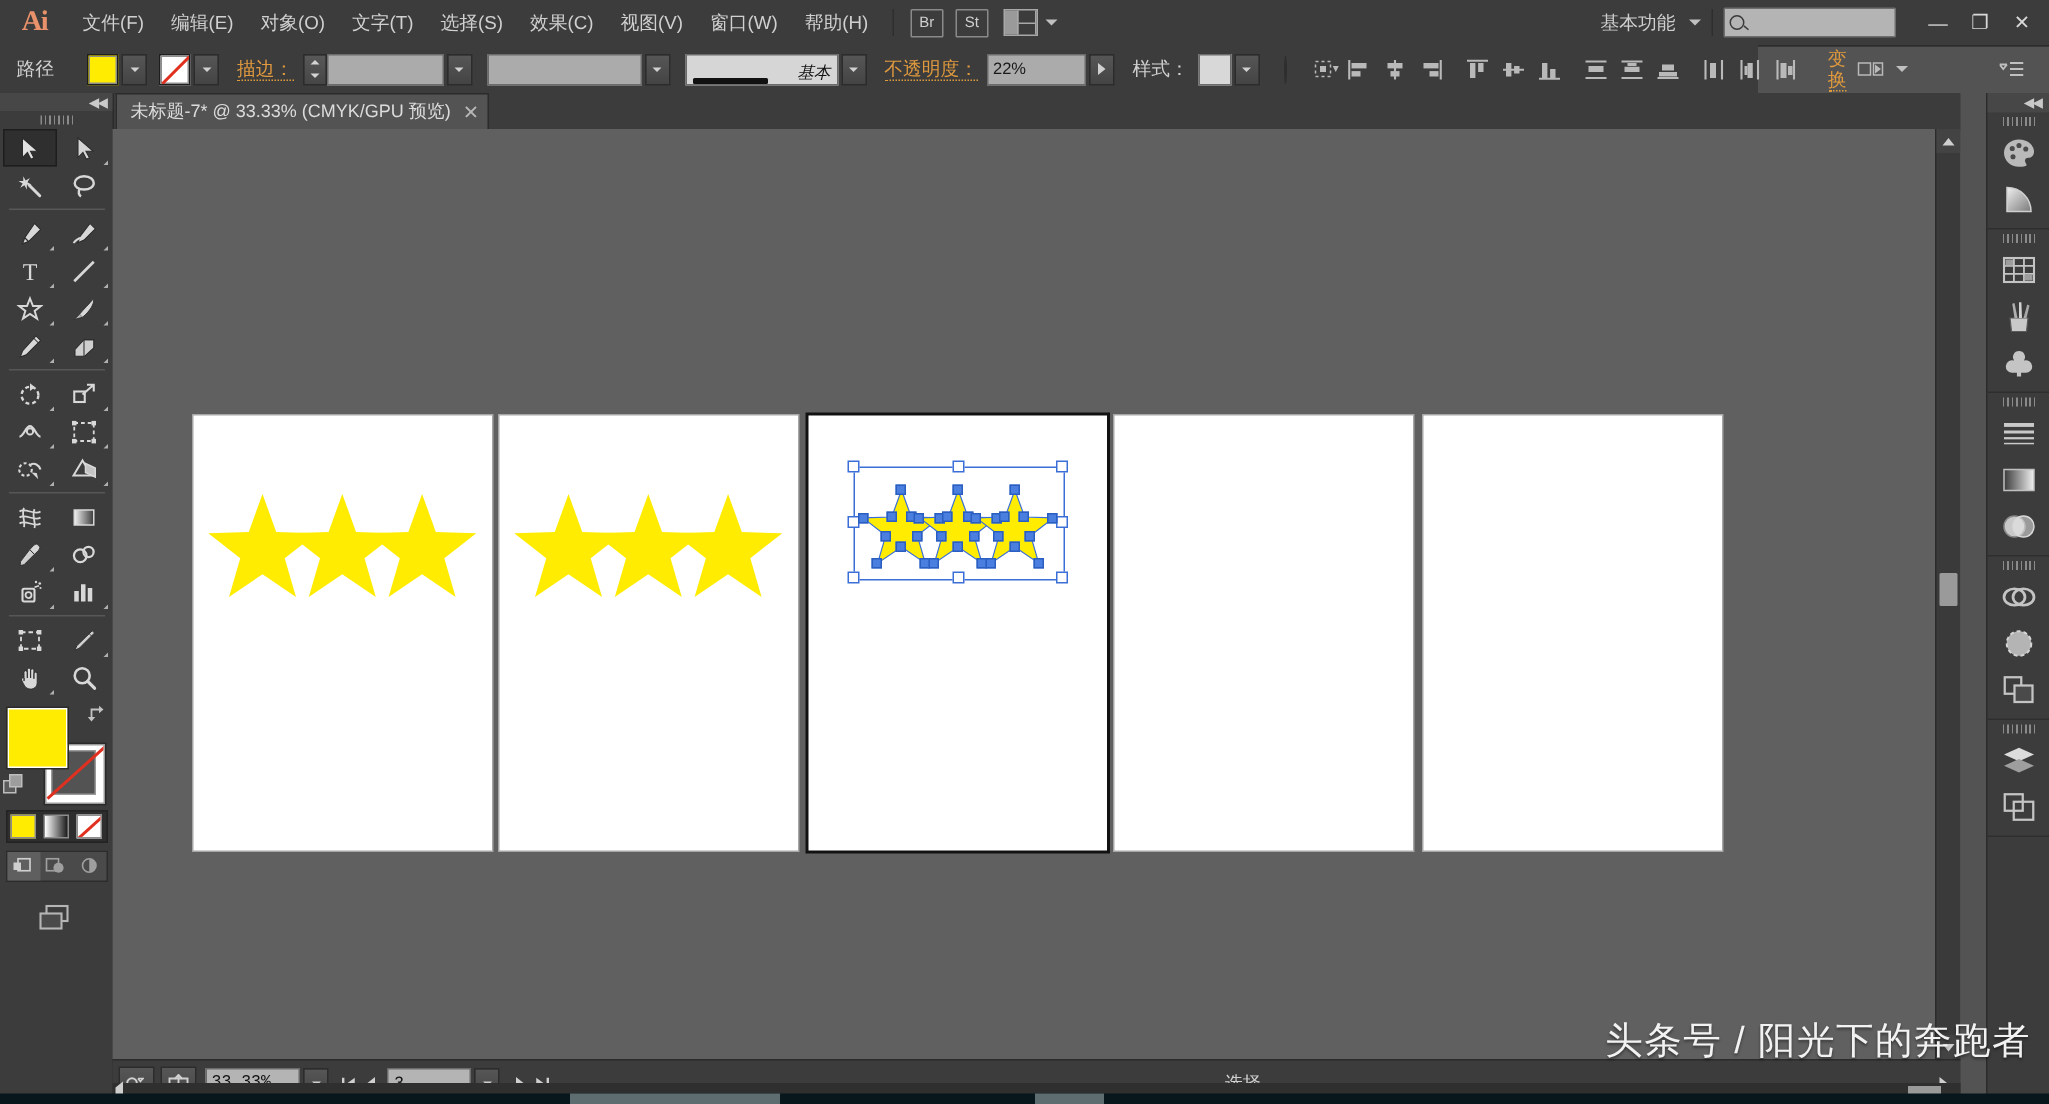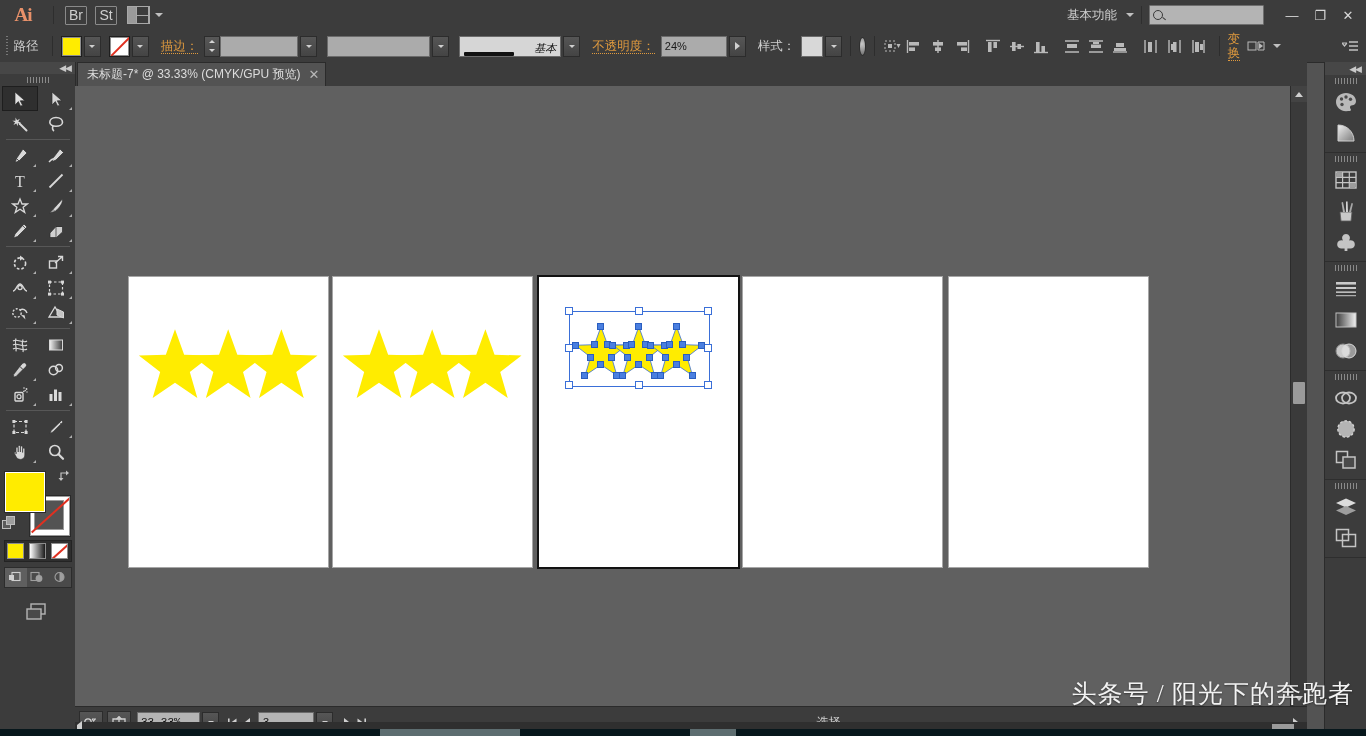--- a/index.html
+++ b/index.html
@@ -23,21 +23,21 @@
     font-family:"Liberation Serif","DejaVu Serif",serif;
     font-size:19px;font-weight:bold;color:#e8916a;letter-spacing:-1px;
   }
   .menu-item{
     padding:0 9px;height:30px;line-height:30px;font-size:12.5px;color:#d0d0d0;
     cursor:default;white-space:nowrap;
   }
   .mb-sep{width:1px;height:18px;background:#2e2e2e;margin:0 7px;}
   .sq-btn{
     width:20px;height:17px;border:1px solid #8a8a8a;color:#cfcfcf;
-    font-size:14px;display:flex;align-items:center;justify-content:center;
+    font-size:10px;display:flex;align-items:center;justify-content:center;
     margin:0 4px;border-radius:1px;
   }
   .grid-btn{display:flex;align-items:center;margin-left:6px;}
   .grid-glyph{width:21px;height:16px;border:1px solid #a8a8a8;display:flex;}
   .grid-glyph i{display:block;border-right:1px solid #a8a8a8;height:100%;}
   .gg-a{width:8px;background:#9a9a9a;}
   .gg-b{width:11px;background:transparent;border-right:none;}
   .gg-b2{border-bottom:1px solid #a8a8a8;height:50%;}
   .caret{
     width:0;height:0;border-left:4px solid transparent;border-right:4px solid transparent;
@@ -56,21 +56,21 @@
     content:"";position:absolute;width:4px;height:1.4px;background:#3a3a3a;
     right:-4px;bottom:0px;transform:rotate(40deg);
   }
   .wbtn{
     width:28px;height:22px;display:flex;align-items:center;justify-content:center;
     color:#d8d8d8;font-size:13px;
   }
 
   
   .optbar{
-    position:absolute;left:0;top:30px;width:1366px;height:32px;
+    position:absolute;left:0;top:30px;width:1172px;height:32px;
     background:#3c3c3c;display:flex;align-items:center;
     border-bottom:1px solid #2b2b2b;
   }
   .gripper{
     width:8px;height:20px;margin:0 5px 0 6px;
     background-image:repeating-linear-gradient(to bottom,#777 0 1px,transparent 1px 3px);
   }
   .gripper-h{
     width:22px;height:6px;margin:0 auto;
     background-image:repeating-linear-gradient(to right,#8a8a8a 0 1px,transparent 1px 3px);
@@ -289,35 +289,46 @@
   .dock-grip{height:11px;display:flex;align-items:center;justify-content:center;}
   .dock-icon{
     width:41px;height:31px;display:flex;align-items:center;justify-content:center;
   }
 
   
   .watermark{
     position:absolute;right:12px;bottom:26px;
     font-size:25px;color:#f2f2f2;white-space:nowrap;
     text-shadow:0 1px 2px rgba(0,0,0,.45);
-    font-family:Liberation Serif, serif;letter-spacing:1px;
+    font-family:Liberation Sans, sans-serif;letter-spacing:1px;
   }
   
   .taskbar{
     position:absolute;left:0;bottom:0;width:1366px;height:7px;background:#07171c;
   }
   .taskbar i{position:absolute;top:0;height:7px;background:#5d6d70;}
 </style>
 </head>
 <body>
 
 <div id="app">
 
   <div class="menubar">
     <div class="ai-logo">Ai</div>
+    <div id="menu-items" style="display:flex;align-items:center;">
+        <div class="menu-item">文件(F)</div>
+        <div class="menu-item">编辑(E)</div>
+        <div class="menu-item">对象(O)</div>
+        <div class="menu-item">文字(T)</div>
+        <div class="menu-item">选择(S)</div>
+        <div class="menu-item">效果(C)</div>
+        <div class="menu-item">视图(V)</div>
+        <div class="menu-item">窗口(W)</div>
+        <div class="menu-item">帮助(H)</div>
+      </div>
     <div class="mb-sep"></div>
     <div class="sq-btn">Br</div>
     <div class="sq-btn">St</div>
     <div class="grid-btn">
       <span class="grid-glyph">
         <i class="gg-a"></i>
           <i class="gg-b">
             <span class="gg-b2" style="display:block;border-bottom:1px solid #a8a8a8;height:50%;"></span>
           </i>
       </span>
@@ -379,21 +390,21 @@
         <i class="profile-line"></i>
         <i class="profile-txt">基本</i>
       </span>
       <span class="ddbtn">
           <i class="caret"></i>
         </span>
     </div>
 
     <div class="opt-label link" style="margin-left:12px;">不透明度：</div>
     <div style="display:flex;align-items:center;">
-      <span class="field w58">24%</span>
+      <span class="field w58">22%</span>
       <span class="ddbtn">
           <i class="tri-rt" style="width:0;height:0;border-top:4px solid transparent;border-bottom:4px solid transparent;border-left:5px solid #d0d0d0;"></i>
         </span>
     </div>
 
     <div class="opt-label" style="margin-left:12px;">样式：</div>
     <div style="display:flex;align-items:center;">
       <span class="style-sw"></span>
       <span class="ddbtn">
           <i class="caret"></i>

